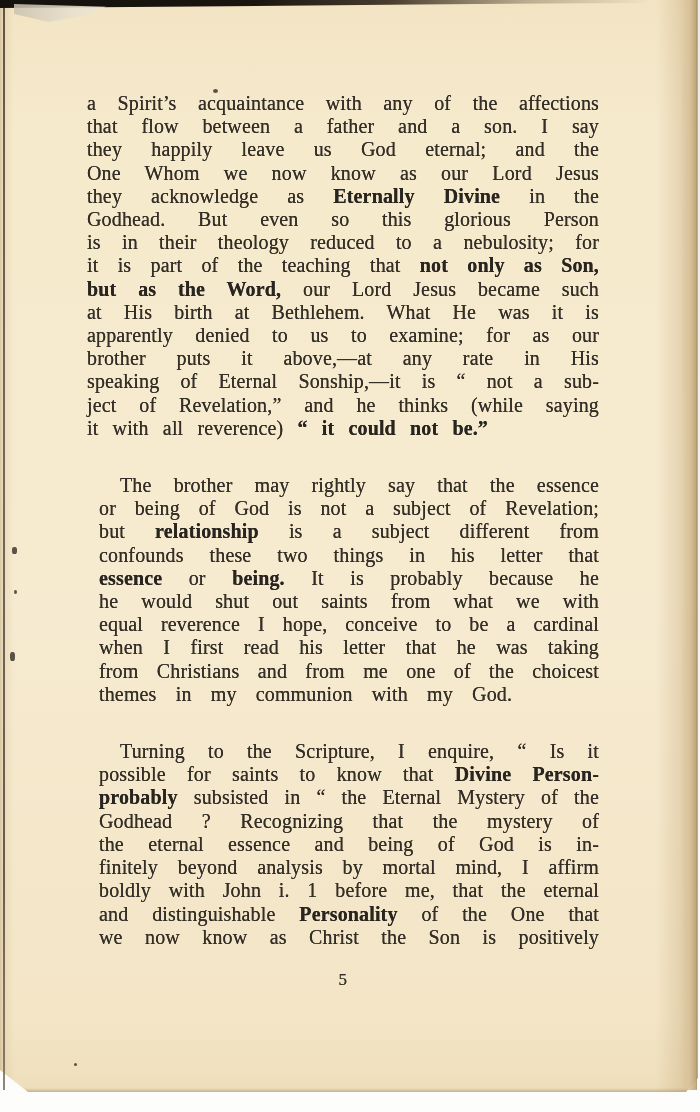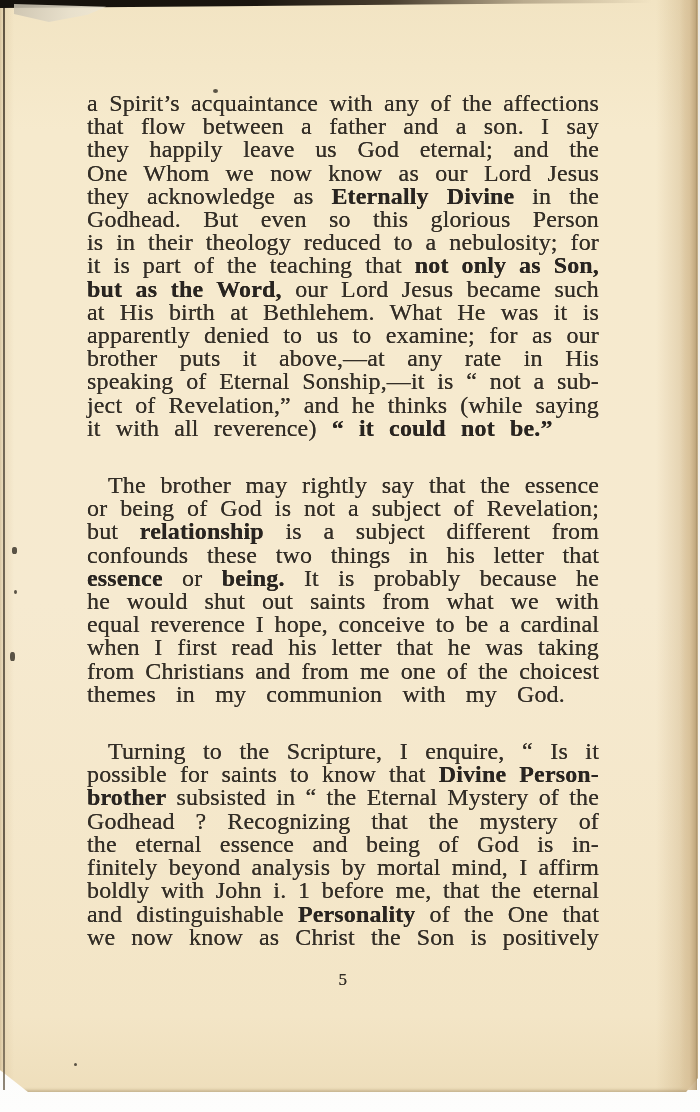--- a/index.html
+++ b/index.html
@@ -45,24 +45,24 @@
   .paper-tear {
     position: absolute; left: 14px; top: 4px; width: 92px; height: 18px;
     background: linear-gradient(100deg, #c9c1af 0%, #e6dfcd 60%, #efe8d6 100%);
     clip-path: polygon(0 0, 100% 15%, 80% 60%, 38% 100%, 0 55%);
     opacity: 0.85;
   }
   .ink-speck { position: absolute; background: #3e382e; border-radius: 50%; opacity: 0.85; }
   .text-block {
     position: absolute; left: 87px; top: 92px; width: 512px;
     color: var(--ink-color);
-    font-size: 24px; line-height: 23.2px; letter-spacing: 0.15px; word-spacing: 2px;
+    font-size: 20px; line-height: 23.2px; letter-spacing: 0.15px; word-spacing: 2px;
     text-shadow: 0 0 0.5px rgba(45,39,30,0.9);
   }
-  .paragraph + .paragraph { margin-top: 34px; }
+  .paragraph + .paragraph { margin-top: 34px; margin-left: 12px; }
   .line { text-align: justify; text-align-last: justify; white-space: normal; }
   .line.last { text-align: right; text-align-last: left; }
   .line.indent { text-indent: 21px; }
   .b { font-weight: 700; color: #282420; }
   .r { font-weight: 400; }
   .page-number {
     position: absolute; left: 87px; top: 970px; width: 512px;
     text-align: center; color: var(--ink-color);
     font-size: 17px; letter-spacing: 0.3px;
     text-shadow: 0 0 0.5px rgba(45,39,30,0.9);
@@ -110,21 +110,21 @@
         <div class="line"><span class="b">essence</span><span class="r"> or </span><span class="b">being.</span><span class="r">  It is probably because he</span></div>
         <div class="line"><span class="r">he would shut out saints from what we with</span></div>
         <div class="line"><span class="r">equal reverence I hope, conceive to be a cardinal</span></div>
         <div class="line"><span class="r">when I first read his letter that he was taking</span></div>
         <div class="line"><span class="r">from Christians and from me one of the choicest</span></div>
         <div class="line last" style="word-spacing: 14px;"><span class="r">themes in my communion with my God.</span></div>
       </div>
       <div class="paragraph">
         <div class="line indent"><span class="r">Turning to the Scripture, I enquire, “ Is it</span></div>
         <div class="line"><span class="r">possible for saints to know that </span><span class="b">Divine Person-</span></div>
-        <div class="line"><span class="b">brother</span><span class="r"> subsisted in “ the Eternal Mystery of the</span></div>
+        <div class="line"><span class="b">probably</span><span class="r"> subsisted in “ the Eternal Mystery of the</span></div>
         <div class="line"><span class="r">Godhead ?  Recognizing that the mystery of</span></div>
         <div class="line"><span class="r">the eternal essence and being of God is in-</span></div>
         <div class="line"><span class="r">finitely beyond analysis by mortal mind, I affirm</span></div>
         <div class="line"><span class="r">boldly with John i. 1 before me, that the eternal</span></div>
         <div class="line"><span class="r">and distinguishable </span><span class="b">Personality</span><span class="r"> of the One that</span></div>
         <div class="line"><span class="r">we now know as Christ the Son is positively</span></div>
       </div>
     </div>
 
   <div class="page-number">5</div>

